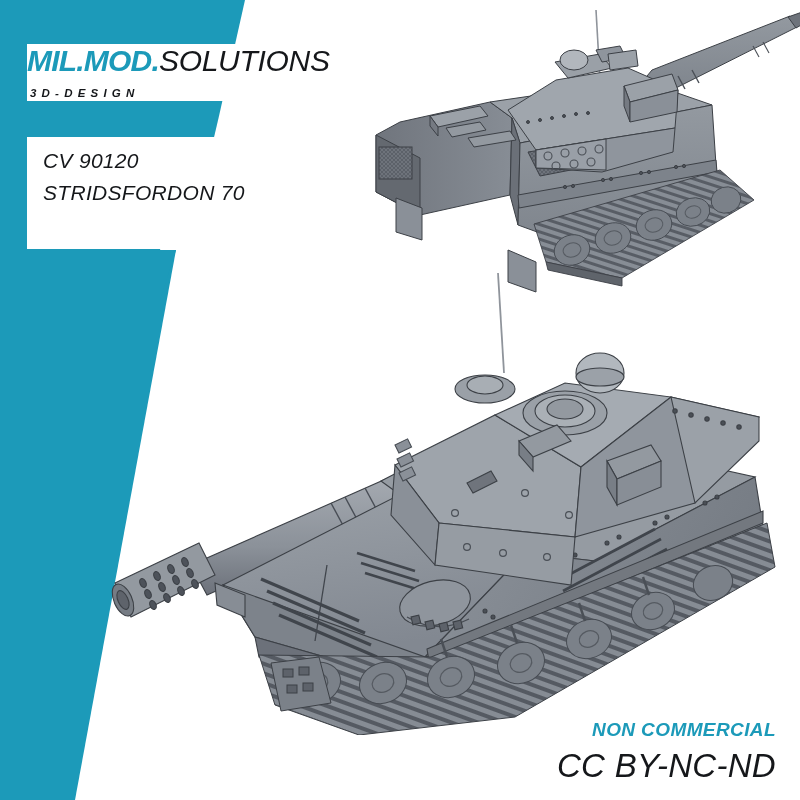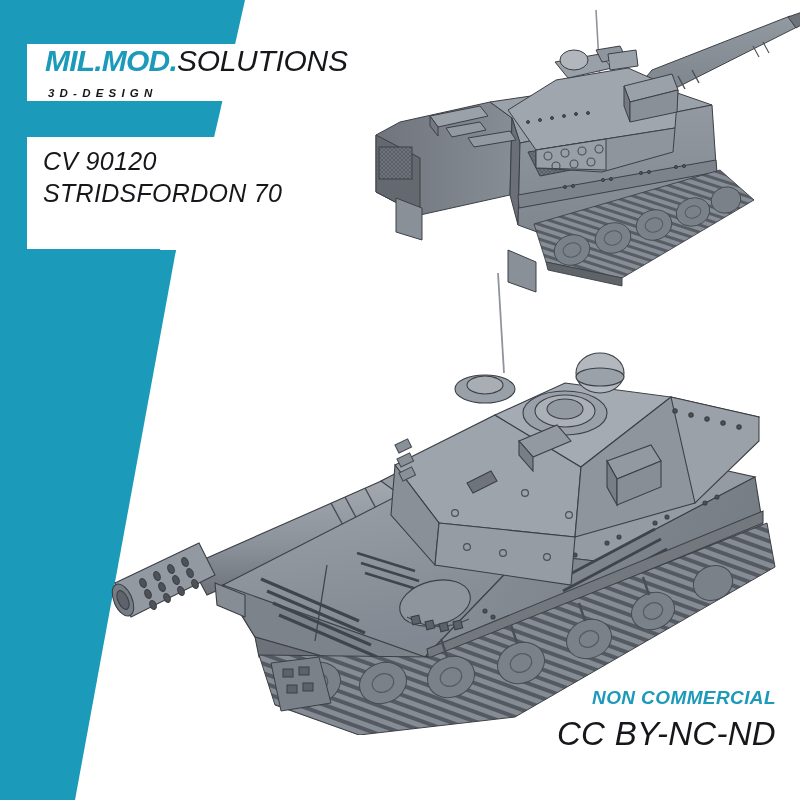--- a/index.html
+++ b/index.html
@@ -6,46 +6,46 @@
   body{width:800px;height:800px;overflow:hidden;font-family:"Liberation Sans",sans-serif;}
   #page{position:relative;width:800px;height:800px;background:#ffffff;overflow:hidden;}
 
   
   #teal-shape{position:absolute;left:0;top:0;width:800px;height:800px;}
 
   
   #brand-band{
     position:absolute;left:27px;top:44px;width:392px;height:57px;
     background:#ffffff;display:flex;flex-direction:column;
-    justify-content:center;padding-left:18px;box-sizing:border-box;gap:7px;
+    justify-content:center;box-sizing:border-box;gap:7px;
   }
   #brand-title{
     font-size:30px;font-weight:700;font-style:italic;letter-spacing:-0.8px;
     line-height:1;white-space:nowrap;color:#111;
   }
   #brand-title .tealpart{color:#1c9ab9;font-weight:800;}
   #brand-title .blackpart{color:#15171a;font-weight:500;letter-spacing:-0.3px;}
   #brand-sub{
     font-size:11.5px;font-weight:700;font-style:italic;color:#15171a;
     letter-spacing:5.2px;line-height:1;margin-top:5px;margin-left:3px;white-space:nowrap;
   }
 
   
   #info-band{
     position:absolute;left:27px;top:137px;width:360px;height:112px;
     background:#ffffff;box-sizing:border-box;padding:8px 0 0 16px;
   }
   .info-line{
-    font-size:25px;font-style:italic;font-weight:500;color:#15171a;
+    font-size:21px;font-style:italic;font-weight:500;color:#15171a;
     line-height:32px;white-space:nowrap;letter-spacing:0.3px;
   }
 
   
   #licence{
-    position:absolute;right:24px;bottom:44px;text-align:right;
+    position:absolute;right:24px;bottom:12px;text-align:right;
   }
   #licence-top{
     font-size:19px;font-weight:700;font-style:italic;color:#1c9ab9;
     letter-spacing:0.4px;line-height:1.25;white-space:nowrap;
   }
   #licence-bottom{
     font-size:33px;font-weight:500;font-style:italic;color:#15171a;
     letter-spacing:0.3px;line-height:1.3;white-space:nowrap;margin-top:3px;
   }
 

